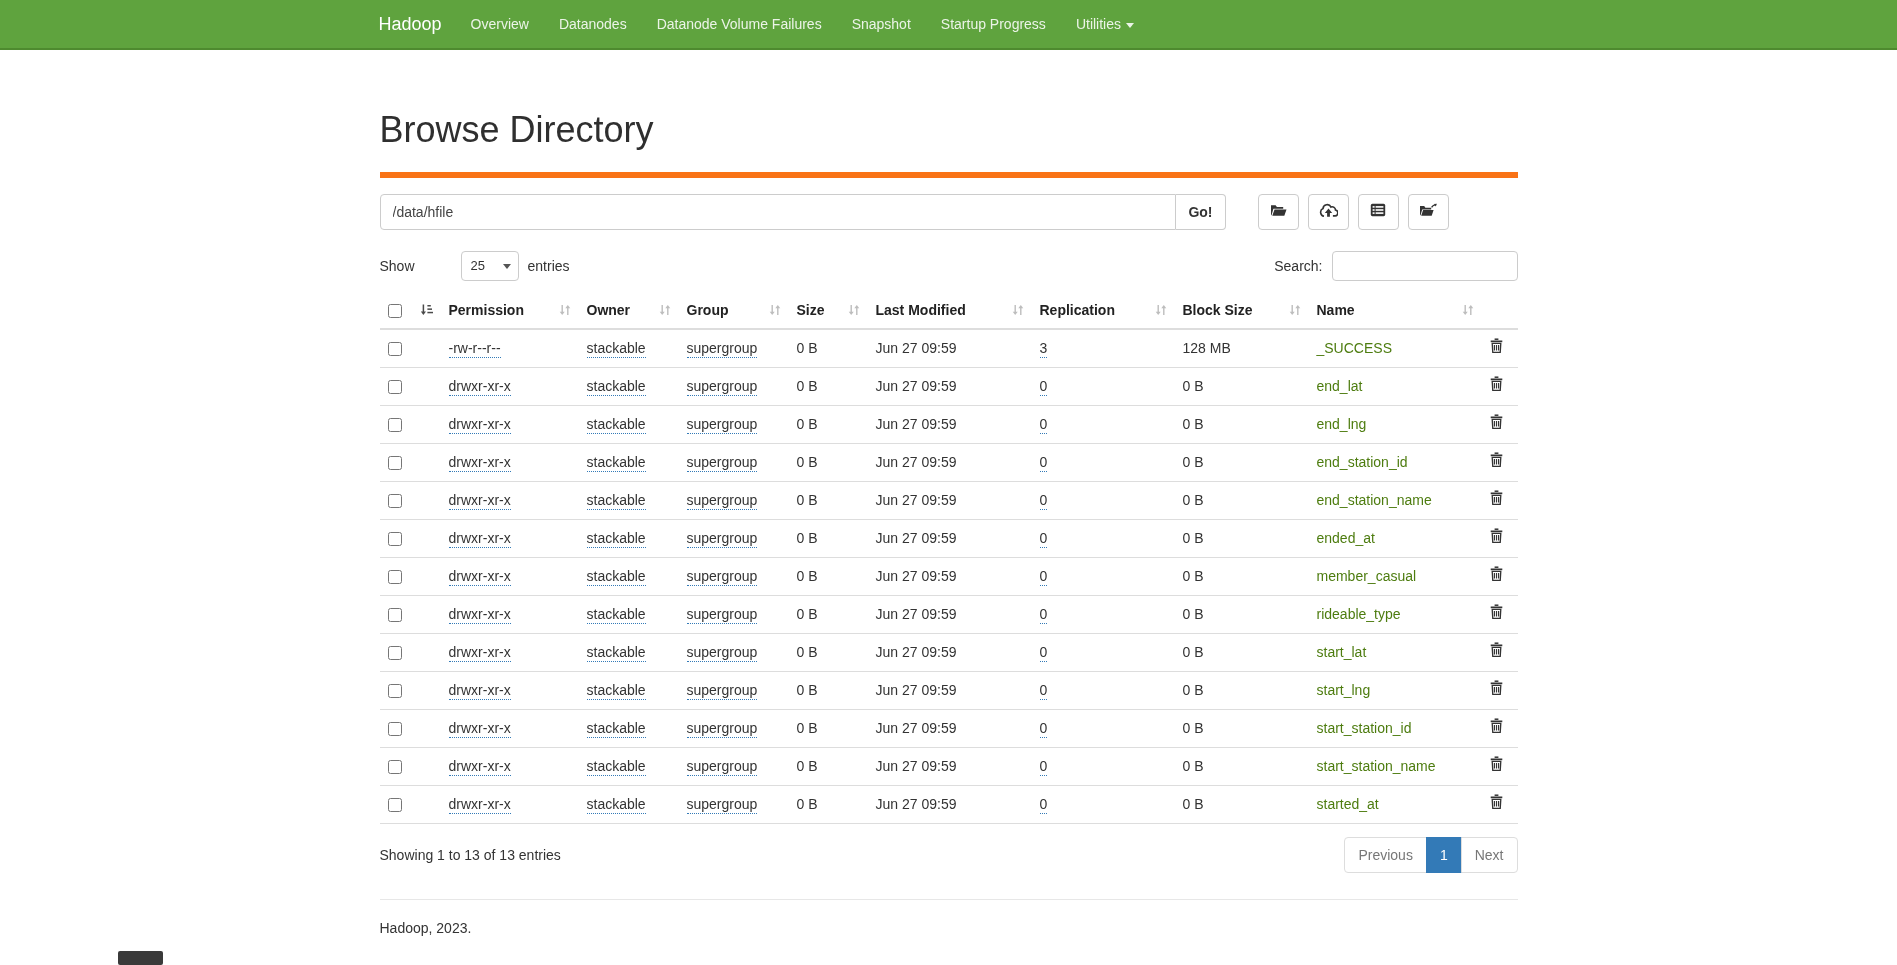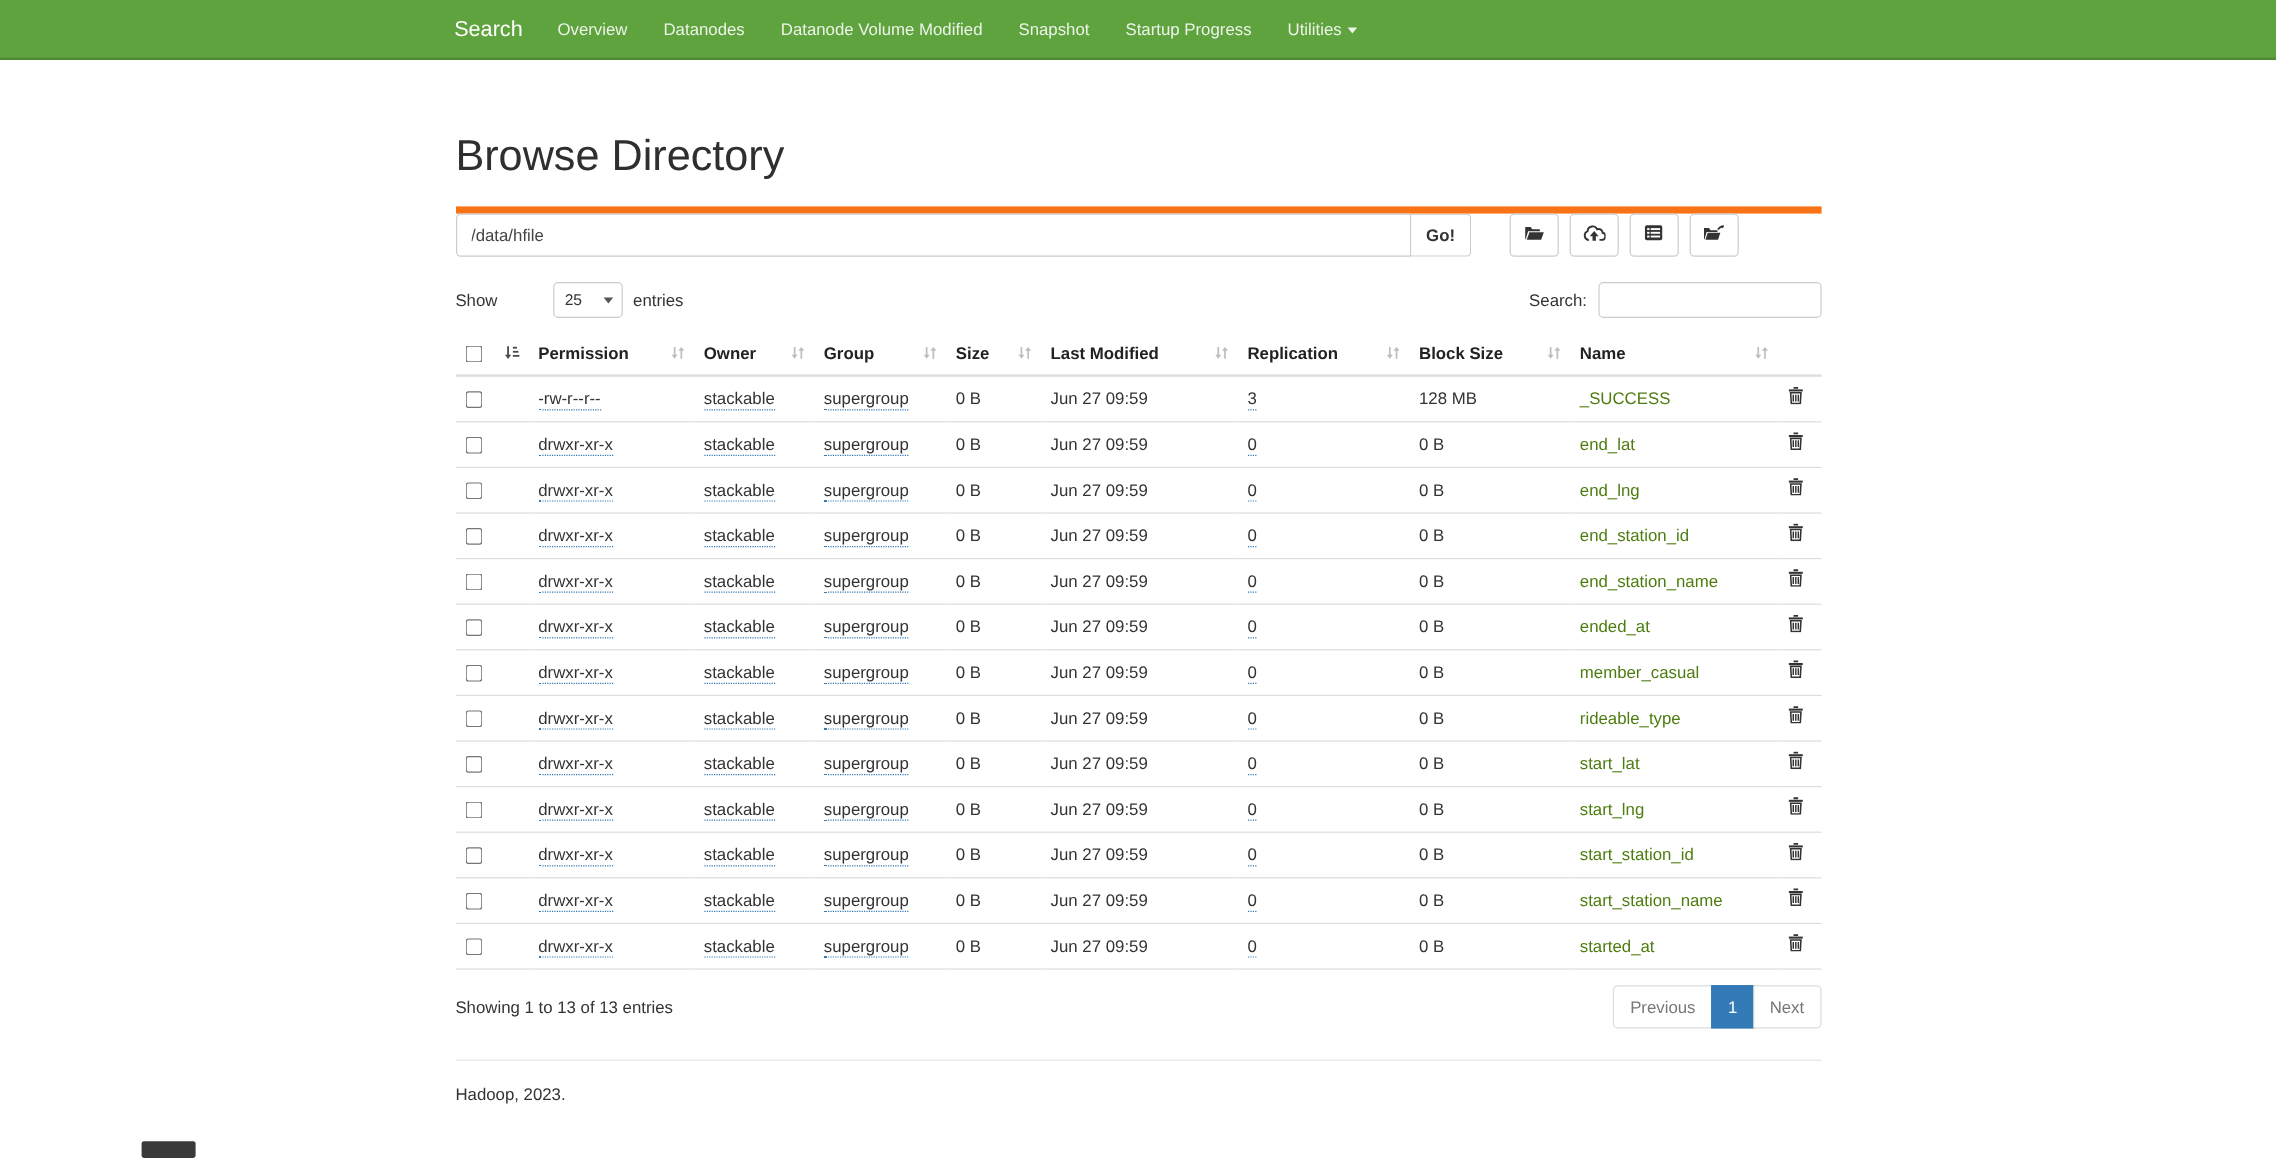--- a/index.html
+++ b/index.html
@@ -64,21 +64,21 @@
   }
   .page-header h1 {
     margin: 0;
     font-size: 36px;
     font-weight: 400;
     line-height: 1.1;
     color: #2f2f2f;
   }
 
   
-  .path-row { display: flex; align-items: flex-end; }
+  .path-row { margin-top: 16px; display: flex; align-items: flex-end; }
   .input-group { display: flex; width: 846px; }
   .path-input {
     flex: 1;
     height: 36px;
     border: 1px solid #ccc;
     border-radius: 4px 0 0 4px;
     padding: 6px 12px;
     font-size: 14px;
     color: #444;
     font-family: inherit;
@@ -239,25 +239,25 @@
     height: 14px;
     background: #3a3a3a;
     border-radius: 2px;
   }
 </style>
 </head>
 <body>
 
 <nav class="navbar">
   <div class="navbar-inner">
-    <a class="brand">Search</a>
+    <a class="brand">Hadoop</a>
     <div class="nav-links">
       <a class="nav-link">Overview</a>
       <a class="nav-link">Datanodes</a>
-      <a class="nav-link">Datanode Volume Modified</a>
+      <a class="nav-link">Datanode Volume Failures</a>
       <a class="nav-link">Snapshot</a>
       <a class="nav-link">Startup Progress</a>
       <a class="nav-link"><span>Utilities</span><span class="caret"></span></a>
     </div>
   </div>
 </nav>
 
 <div class="container">
 
   <div class="page-header">

